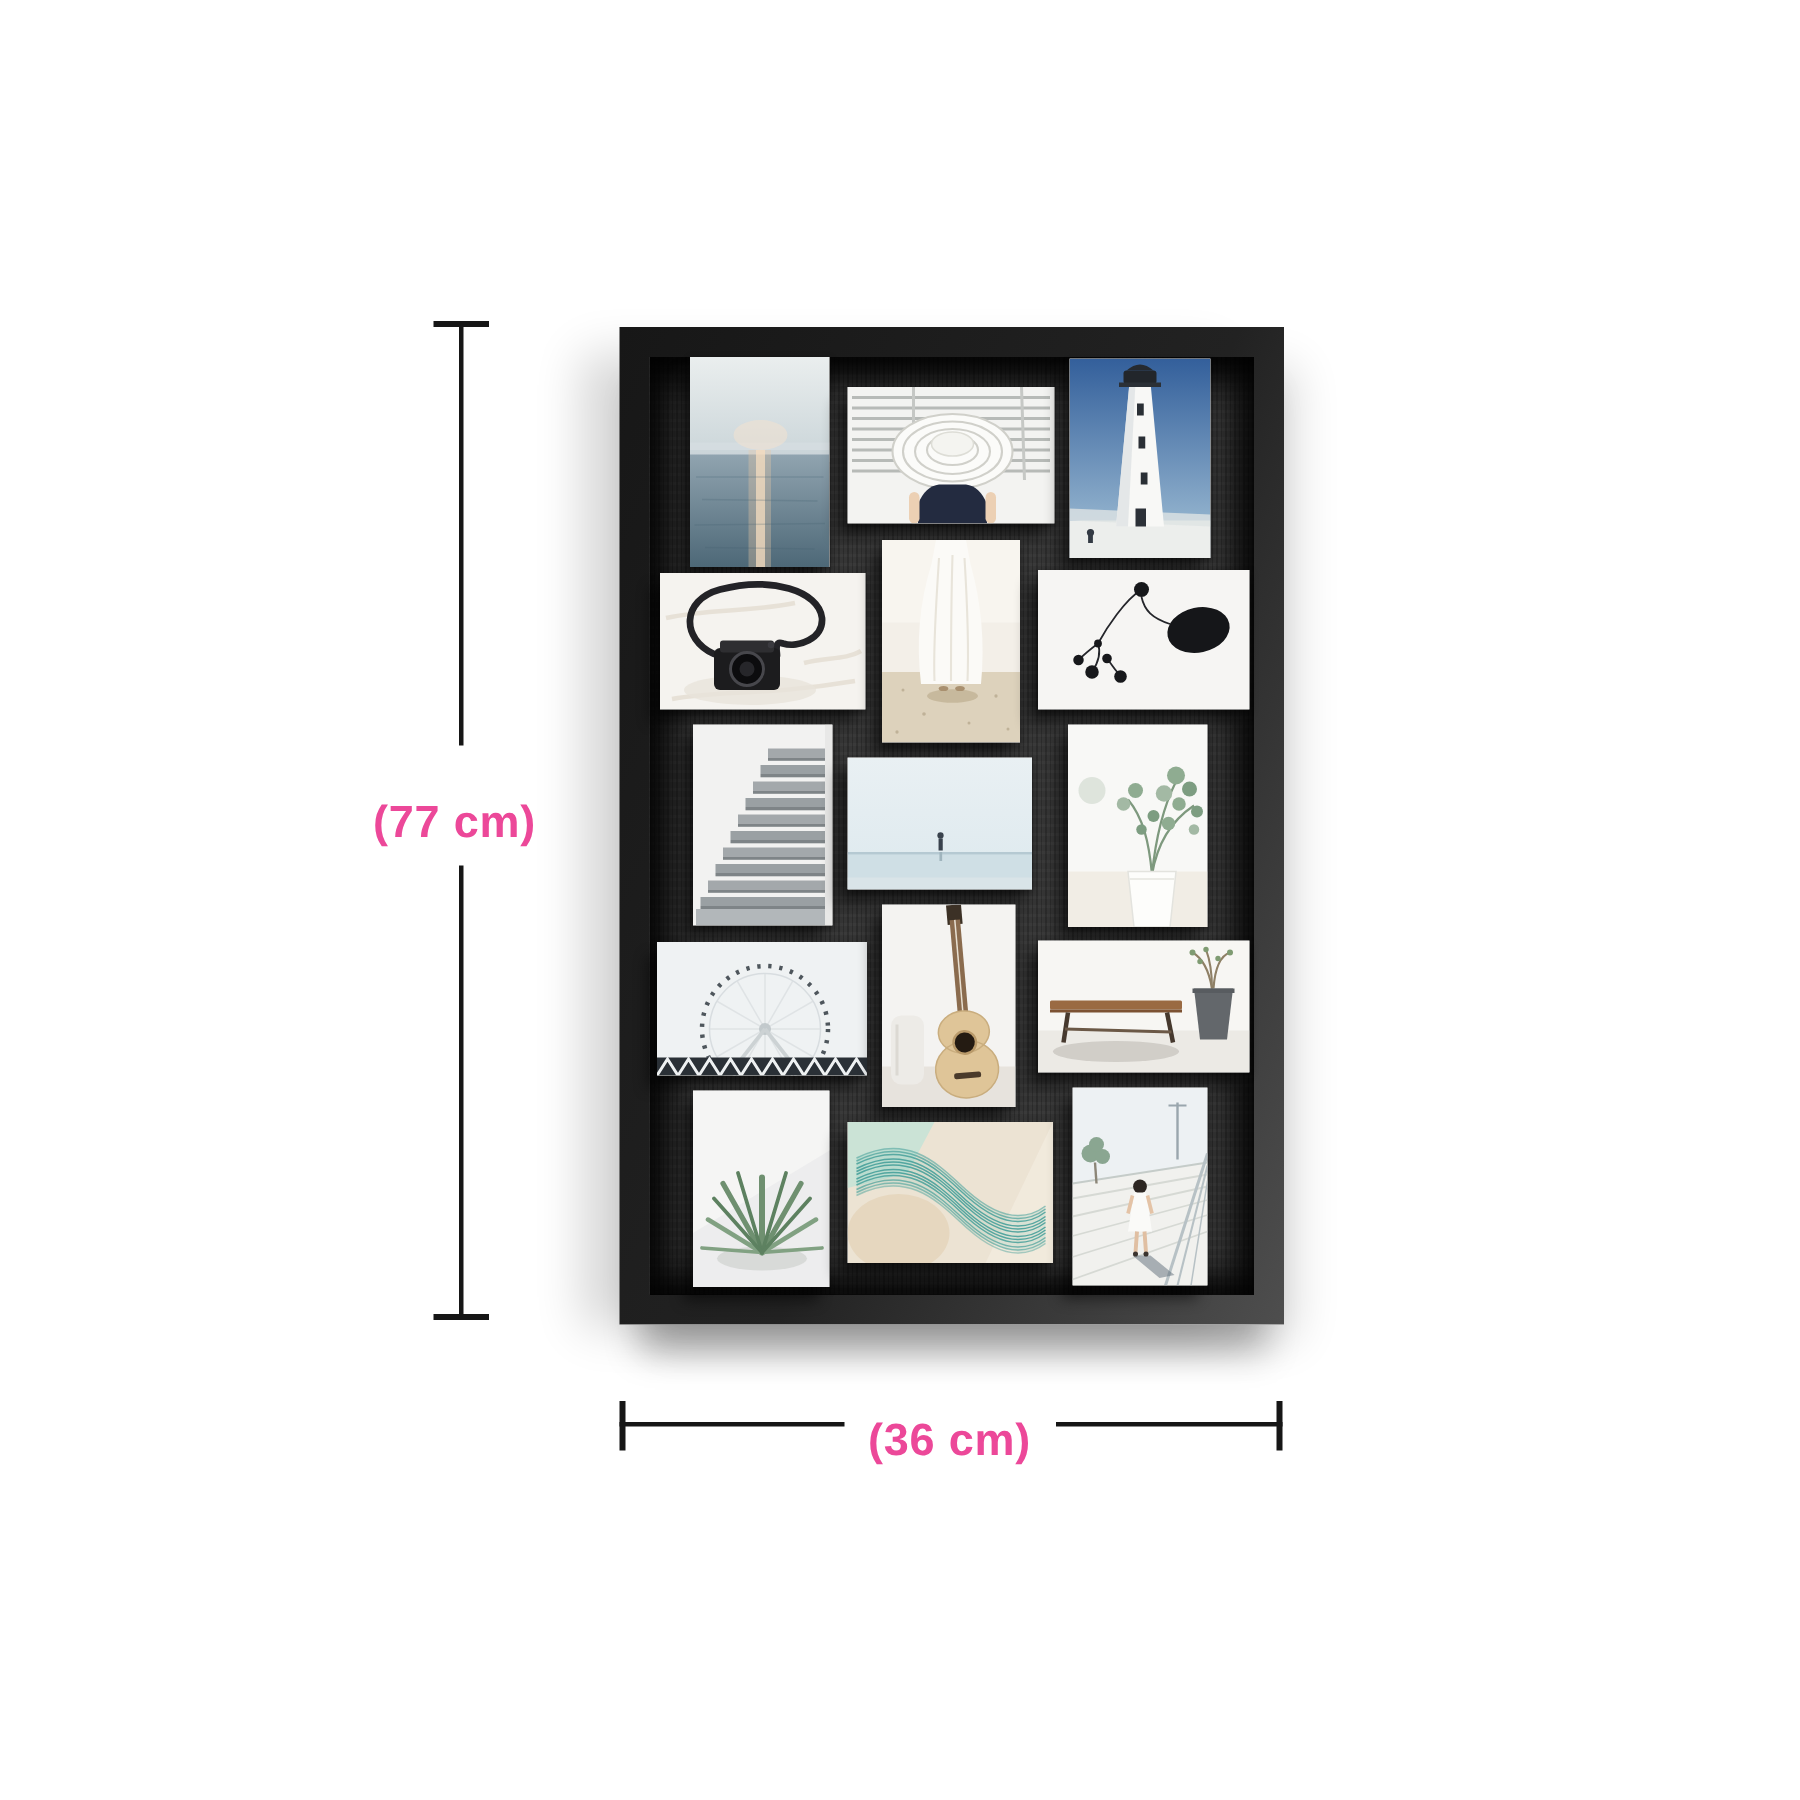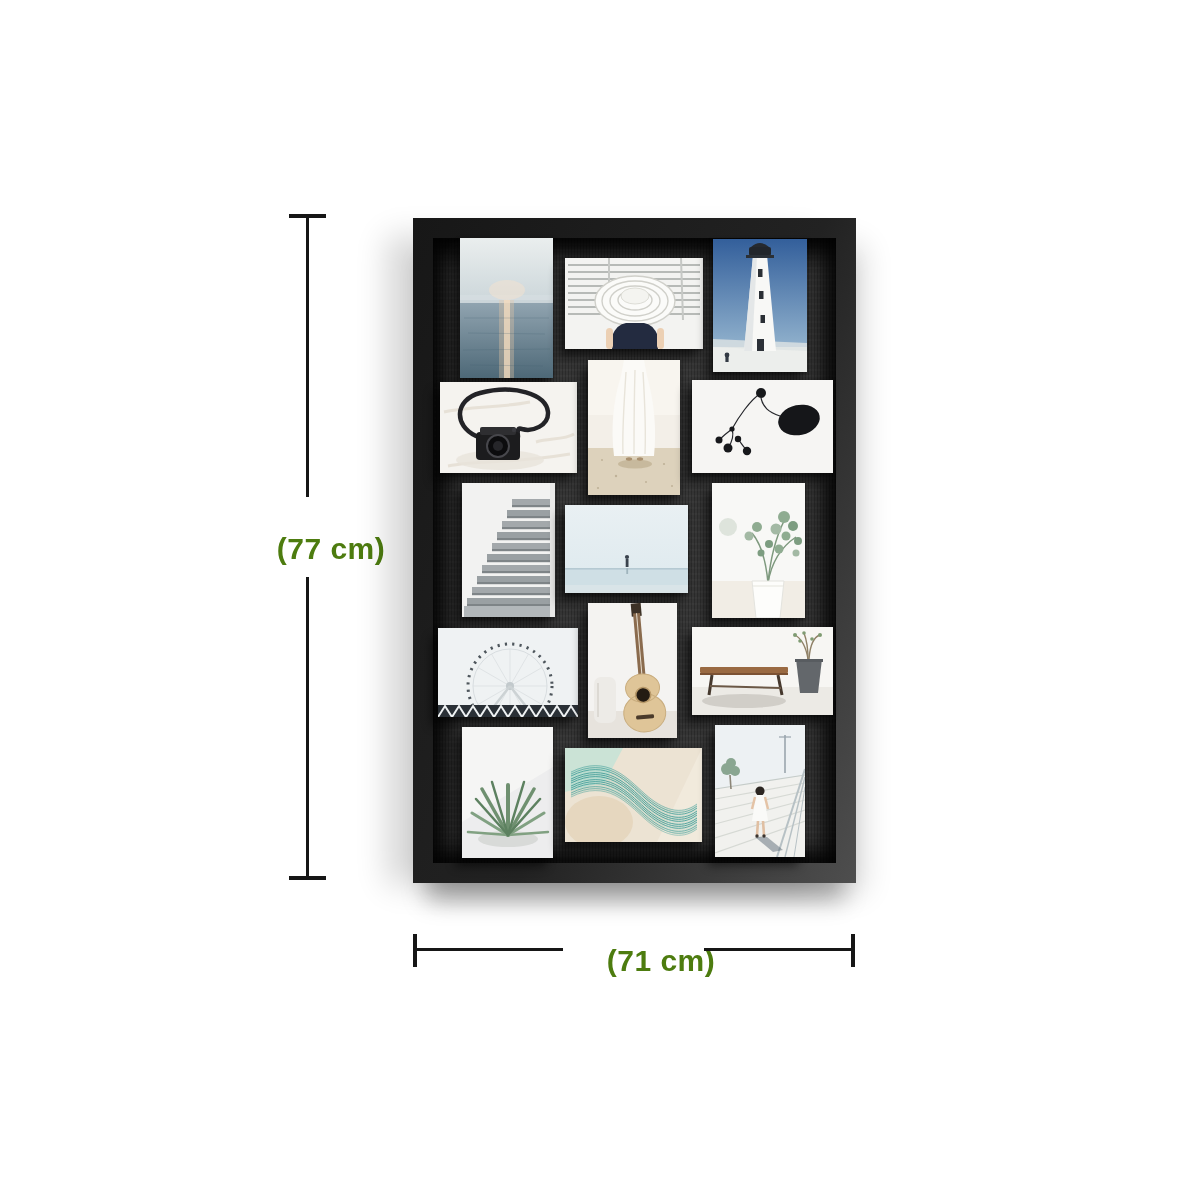--- a/index.html
+++ b/index.html
@@ -1,21 +1,21 @@
 <!DOCTYPE html>
 <html><head>
 <meta charset="utf-8">
 <style>
   html,body{margin:0;padding:0;background:#fff;}
   .canvas{position:relative;width:1200px;height:1200px;background:#ffffff;overflow:hidden;
           font-family:"Liberation Sans", sans-serif;}
   
   .dim{position:absolute;background:#161616;}
   .dim-label{position:absolute;transform:translate(-50%,-50%);font-weight:bold;
-             font-size:30px;color:#4d7c0f;letter-spacing:.5px;white-space:nowrap;margin-left:28px;}
+             font-size:30px;color:#ec4899;letter-spacing:.5px;white-space:nowrap;}
   
   .frame{position:absolute;left:413px;top:218px;width:443px;height:665px;
          background:linear-gradient(115deg,#171717 0%,#222222 55%,#4e4e4e 100%);
          box-shadow:-34px 10px 30px -8px rgba(0,0,0,.16),
                      16px 18px 28px -8px rgba(0,0,0,.14),
                      0 30px 22px -12px rgba(0,0,0,.28);}
   .backboard{position:absolute;left:20px;top:20px;right:20px;bottom:20px;
          background-color:#353535;
          background-image:repeating-linear-gradient(90deg,rgba(0,0,0,.20) 0 1px,transparent 1px 3px),
                           repeating-linear-gradient(0deg,rgba(255,255,255,.025) 0 2px,transparent 2px 6px);
@@ -33,21 +33,21 @@
 <div class="canvas">
 
   <div class="dim" style="left:289px;top:214px;width:37px;height:4px;"></div>
   <div class="dim" style="left:306px;top:215px;width:3px;height:282px;"></div>
   <div class="dim-label" style="left:303px;top:549px;">(77 cm)</div>
   <div class="dim" style="left:306px;top:577px;width:3px;height:301px;"></div>
   <div class="dim" style="left:289px;top:876px;width:37px;height:4px;"></div>
 
   <div class="dim" style="left:413px;top:934px;width:4px;height:33px;"></div>
   <div class="dim" style="left:413px;top:948px;width:150px;height:3px;"></div>
-  <div class="dim-label" style="left:633px;top:961px;">(71 cm)</div>
+  <div class="dim-label" style="left:633px;top:961px;">(36 cm)</div>
   <div class="dim" style="left:704px;top:948px;width:151px;height:3px;"></div>
   <div class="dim" style="left:851px;top:934px;width:4px;height:33px;"></div>
 
   <div class="frame">
     <div class="backboard"></div>
 
     <div class="photo" style="left:47px;top:20px;width:93px;height:140px;" aria-label="sunset light reflecting on a calm sea">
       <svg viewBox="0 0 93 140" preserveAspectRatio="none">
         <defs>
           <linearGradient id="p1sky" x1="0" y1="0" x2="0" y2="1">

